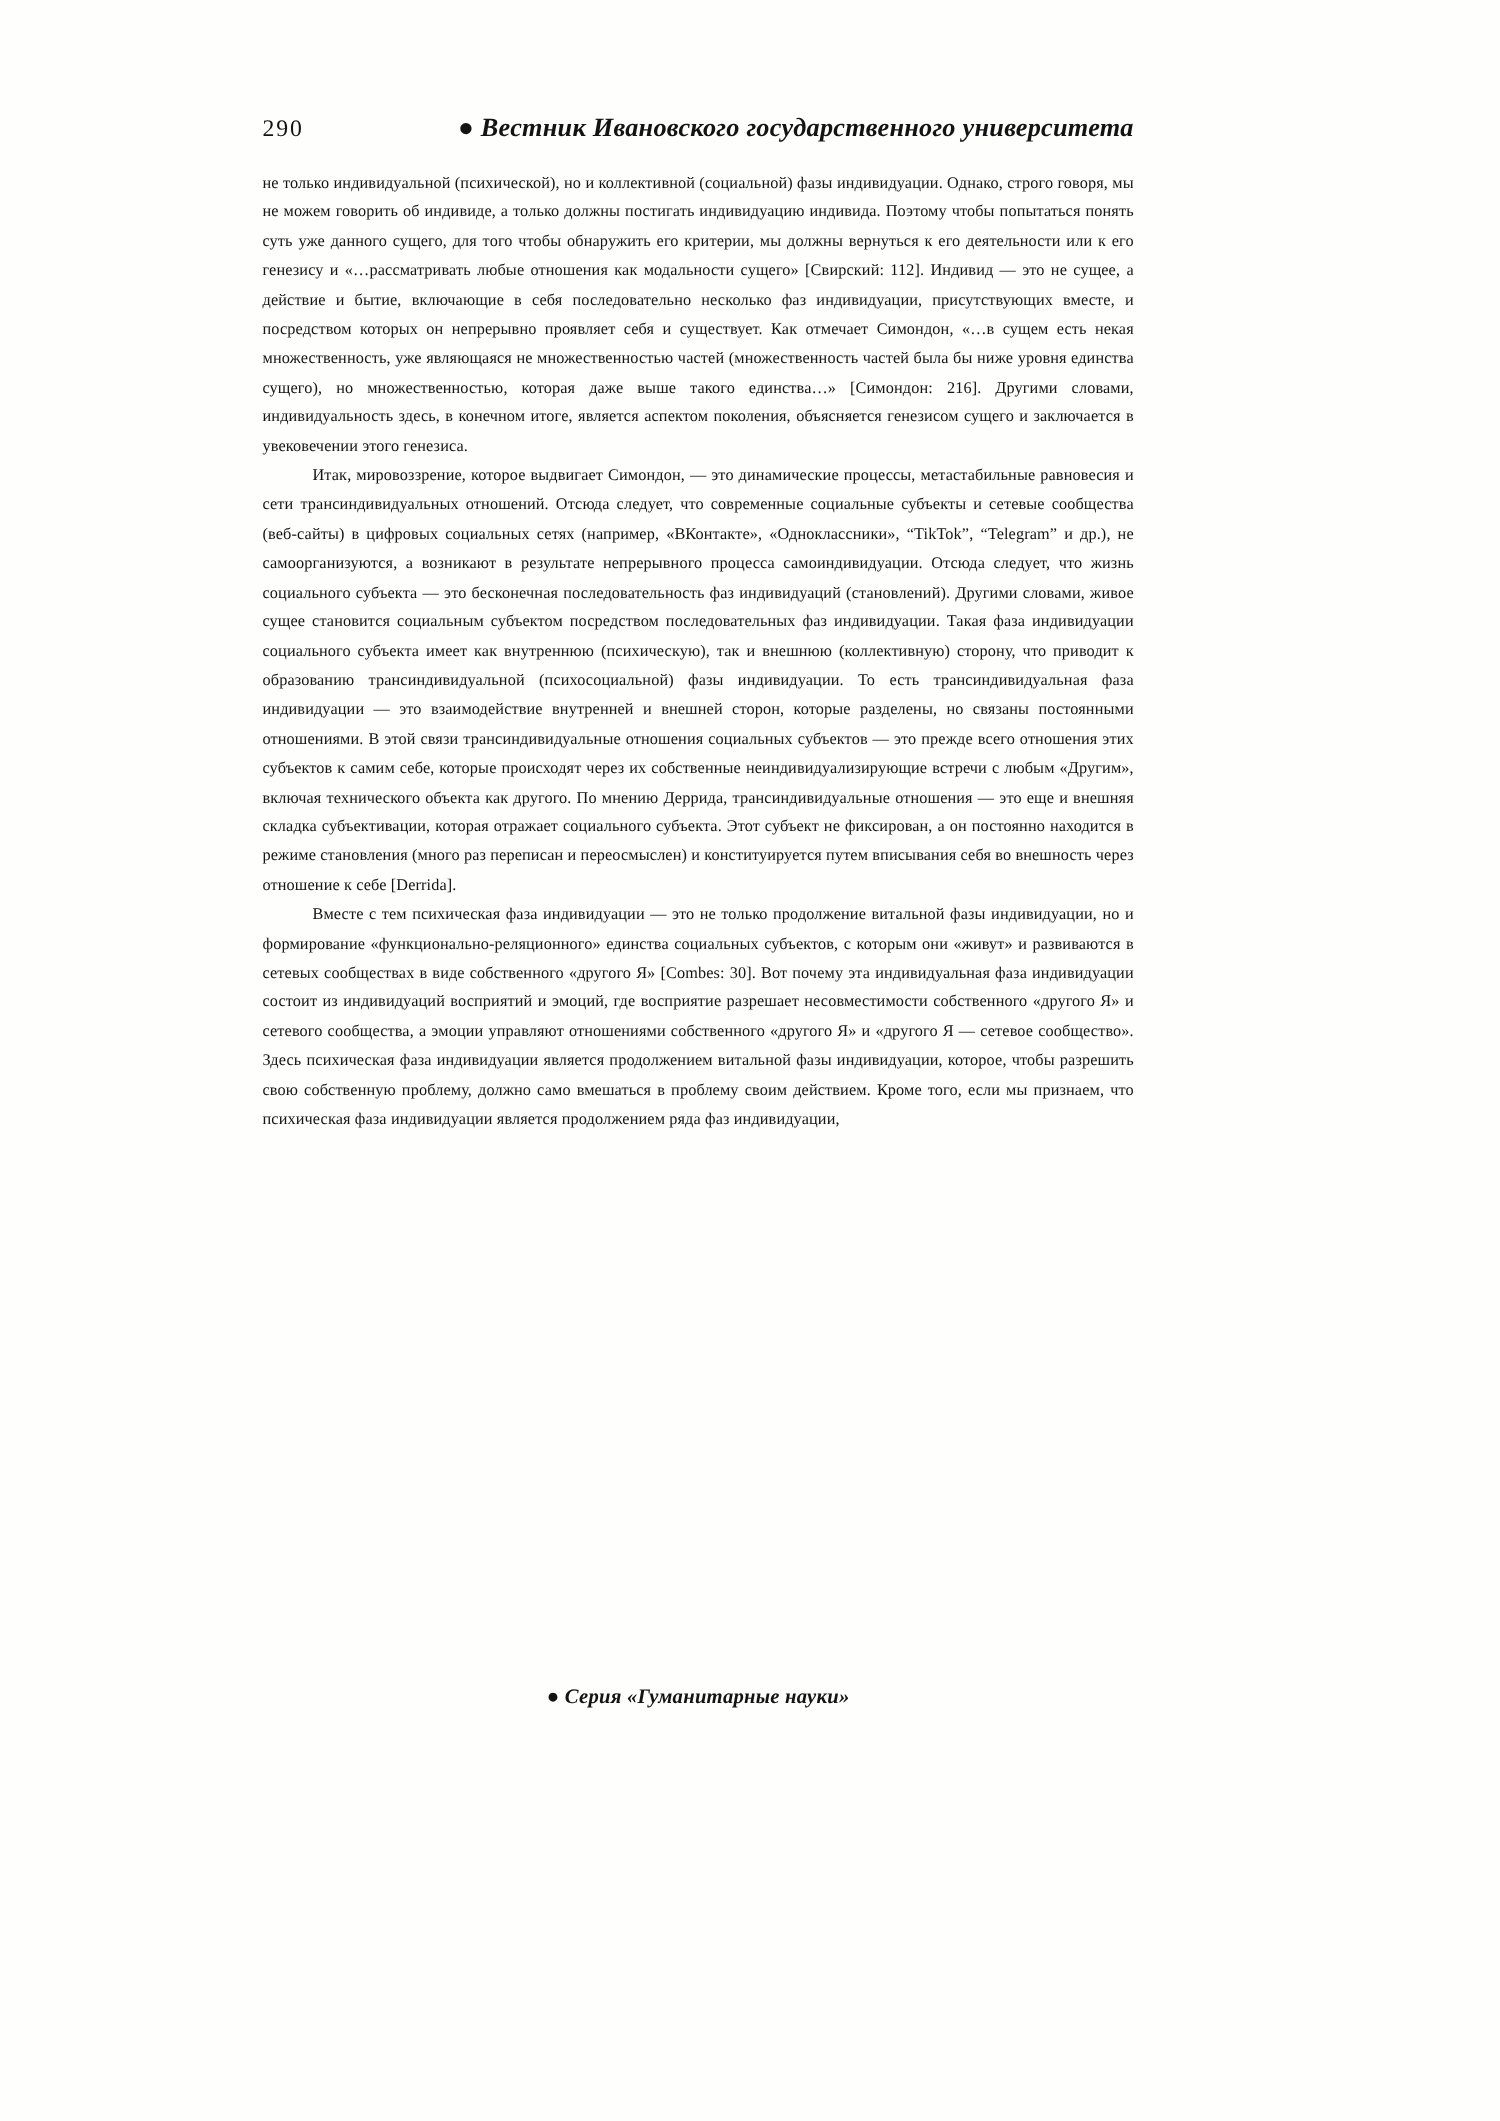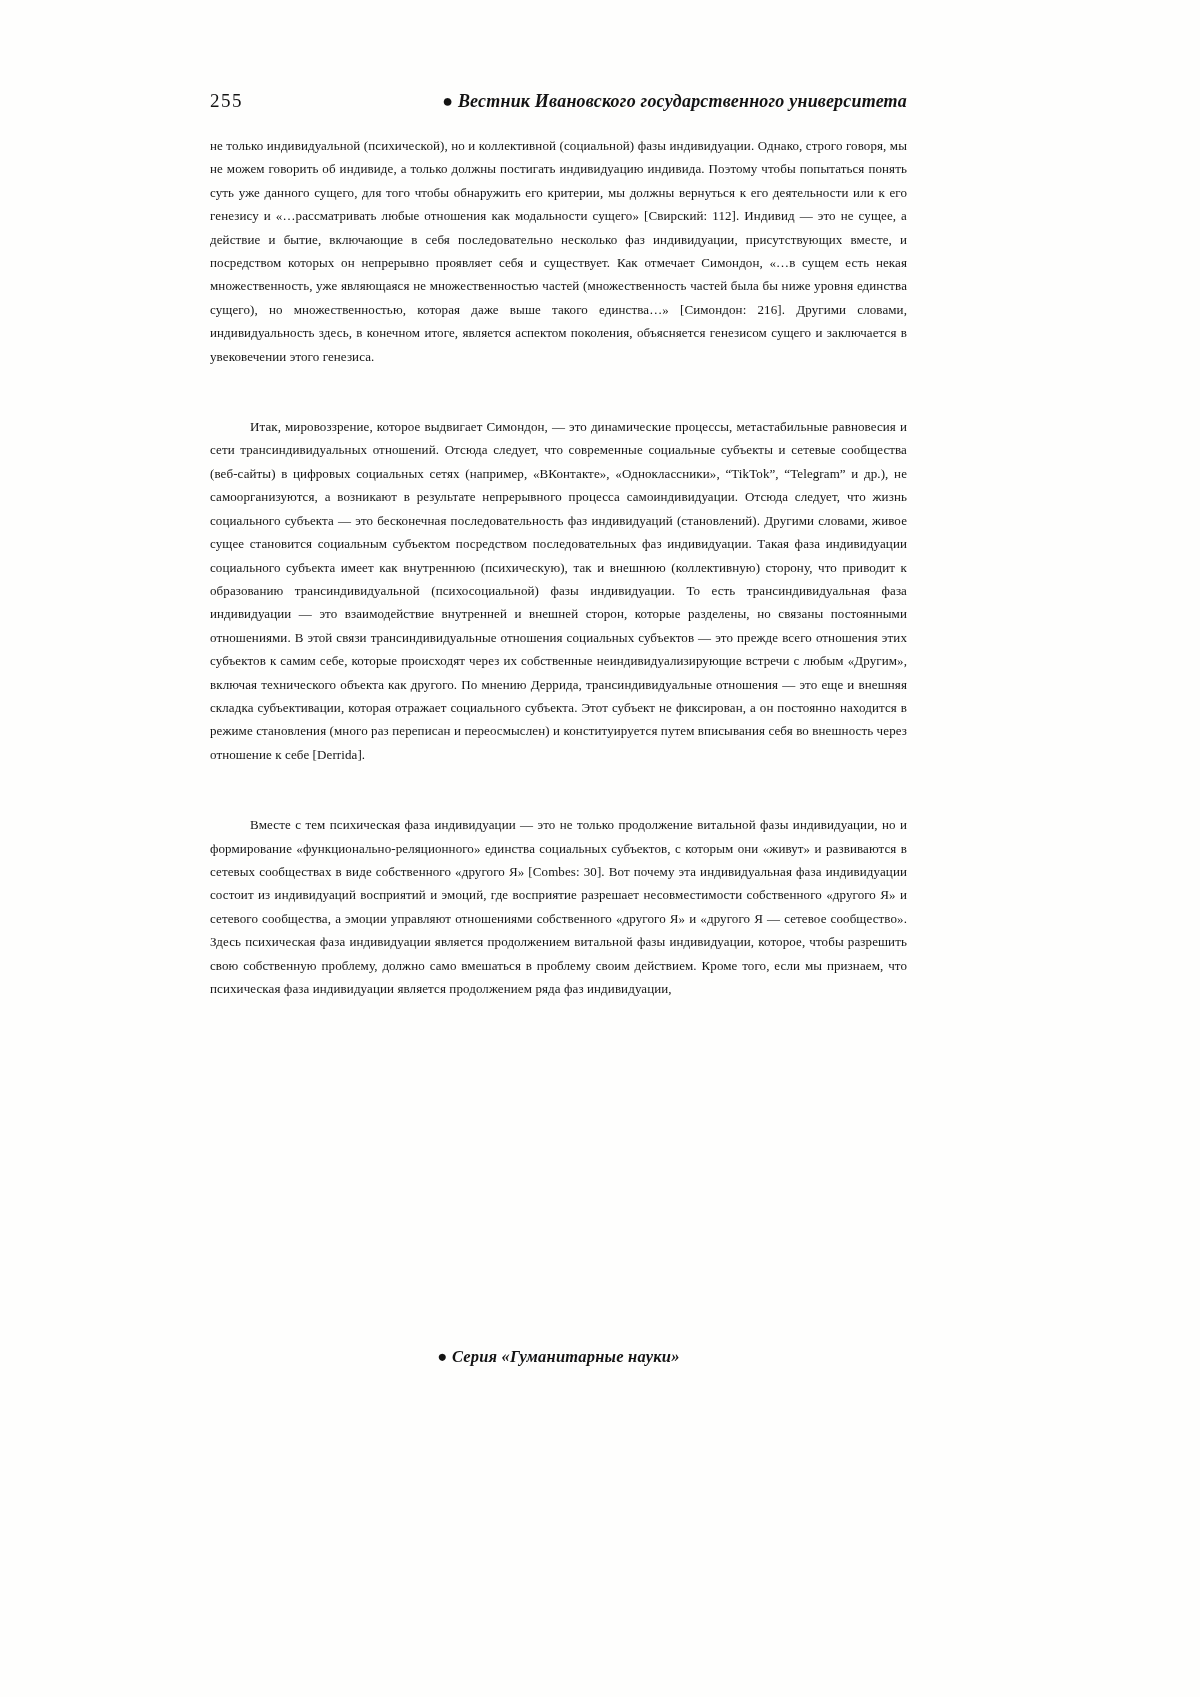--- a/index.html
+++ b/index.html
@@ -25,62 +25,61 @@
     display: flex;
     justify-content: space-between;
     align-items: baseline;
   }
   .page-number {
     font-size: 19px;
     letter-spacing: 1.5px;
     font-weight: normal;
   }
   .journal-title {
-    font-size: 18px;
+    font-size: 21px;
     font-style: italic;
     font-weight: bold;
     letter-spacing: 0.2px;
   }
   .body-text {
     position: absolute;
     top: 134px;
     left: 210px;
     width: 697px;
     font-size: 13px;
     line-height: 23.4px;
     text-align: justify;
     letter-spacing: 0.1px;
   }
   .body-text p {
     margin: 0;
     padding: 0;
   }
   .body-text p.indent {
     text-indent: 40px;
-    margin-top: 47px;
   }
   .footer-line {
     position: absolute;
     top: 1347px;
     left: 210px;
     width: 697px;
     text-align: center;
     font-size: 16.5px;
     font-style: italic;
     font-weight: bold;
     letter-spacing: 0.2px;
   }
 </style>
 </head>
 <body>
 
 <div class="page">
 
   <div class="running-head">
-    <span class="page-number">255</span>
+    <span class="page-number">290</span>
     <span class="journal-title">● Вестник Ивановского государственного университета</span>
   </div>
 
   <div class="body-text">
     <p>не только индивидуальной (психической), но и коллективной (социальной) фазы индивидуации. Однако, строго говоря, мы не можем говорить об индивиде, а только должны постигать индивидуацию индивида. Поэтому чтобы попытаться понять суть уже данного сущего, для того чтобы обнаружить его критерии, мы должны вернуться к его деятельности или к его генезису и «…рассматривать любые отношения как модальности сущего» [Свирский: 112]. Индивид — это не сущее, а действие и бытие, включающие в себя последовательно несколько фаз индивидуации, присутствующих вместе, и посредством которых он непрерывно проявляет себя и существует. Как отмечает Симондон, «…в сущем есть некая множественность, уже являющаяся не множественностью частей (множественность частей была бы ниже уровня единства сущего), но множественностью, которая даже выше такого единства…» [Симондон: 216]. Другими словами, индивидуальность здесь, в конечном итоге, является аспектом поколения, объясняется генезисом сущего и заключается в увековечении этого генезиса.</p>
     <p class="indent">Итак, мировоззрение, которое выдвигает Симондон, — это динамические процессы, метастабильные равновесия и сети трансиндивидуальных отношений. Отсюда следует, что современные социальные субъекты и сетевые сообщества (веб-сайты) в цифровых социальных сетях (например, «ВКонтакте», «Одноклассники», “TikTok”, “Telegram” и др.), не самоорганизуются, а возникают в результате непрерывного процесса самоиндивидуации. Отсюда следует, что жизнь социального субъекта — это бесконечная последовательность фаз индивидуаций (становлений). Другими словами, живое сущее становится социальным субъектом посредством последовательных фаз индивидуации. Такая фаза индивидуации социального субъекта имеет как внутреннюю (психическую), так и внешнюю (коллективную) сторону, что приводит к образованию трансиндивидуальной (психосоциальной) фазы индивидуации. То есть трансиндивидуальная фаза индивидуации — это взаимодействие внутренней и внешней сторон, которые разделены, но связаны постоянными отношениями. В этой связи трансиндивидуальные отношения социальных субъектов — это прежде всего отношения этих субъектов к самим себе, которые происходят через их собственные неиндивидуализирующие встречи с любым «Другим», включая технического объекта как другого. По мнению Деррида, трансиндивидуальные отношения — это еще и внешняя складка субъективации, которая отражает социального субъекта. Этот субъект не фиксирован, а он постоянно находится в режиме становления (много раз переписан и переосмыслен) и конституируется путем вписывания себя во внешность через отношение к себе [Derrida].</p>
     <p class="indent">Вместе с тем психическая фаза индивидуации — это не только продолжение витальной фазы индивидуации, но и формирование «функционально-реляционного» единства социальных субъектов, с которым они «живут» и развиваются в сетевых сообществах в виде собственного «другого Я» [Combes: 30]. Вот почему эта индивидуальная фаза индивидуации состоит из индивидуаций восприятий и эмоций, где восприятие разрешает несовместимости собственного «другого Я» и сетевого сообщества, а эмоции управляют отношениями собственного «другого Я» и «другого Я — сетевое сообщество». Здесь психическая фаза индивидуации является продолжением витальной фазы индивидуации, которое, чтобы разрешить свою собственную проблему, должно само вмешаться в проблему своим действием. Кроме того, если мы признаем, что психическая фаза индивидуации является продолжением ряда фаз индивидуации,</p>
   </div>
 
   <div class="footer-line">● Серия «Гуманитарные науки»</div>

